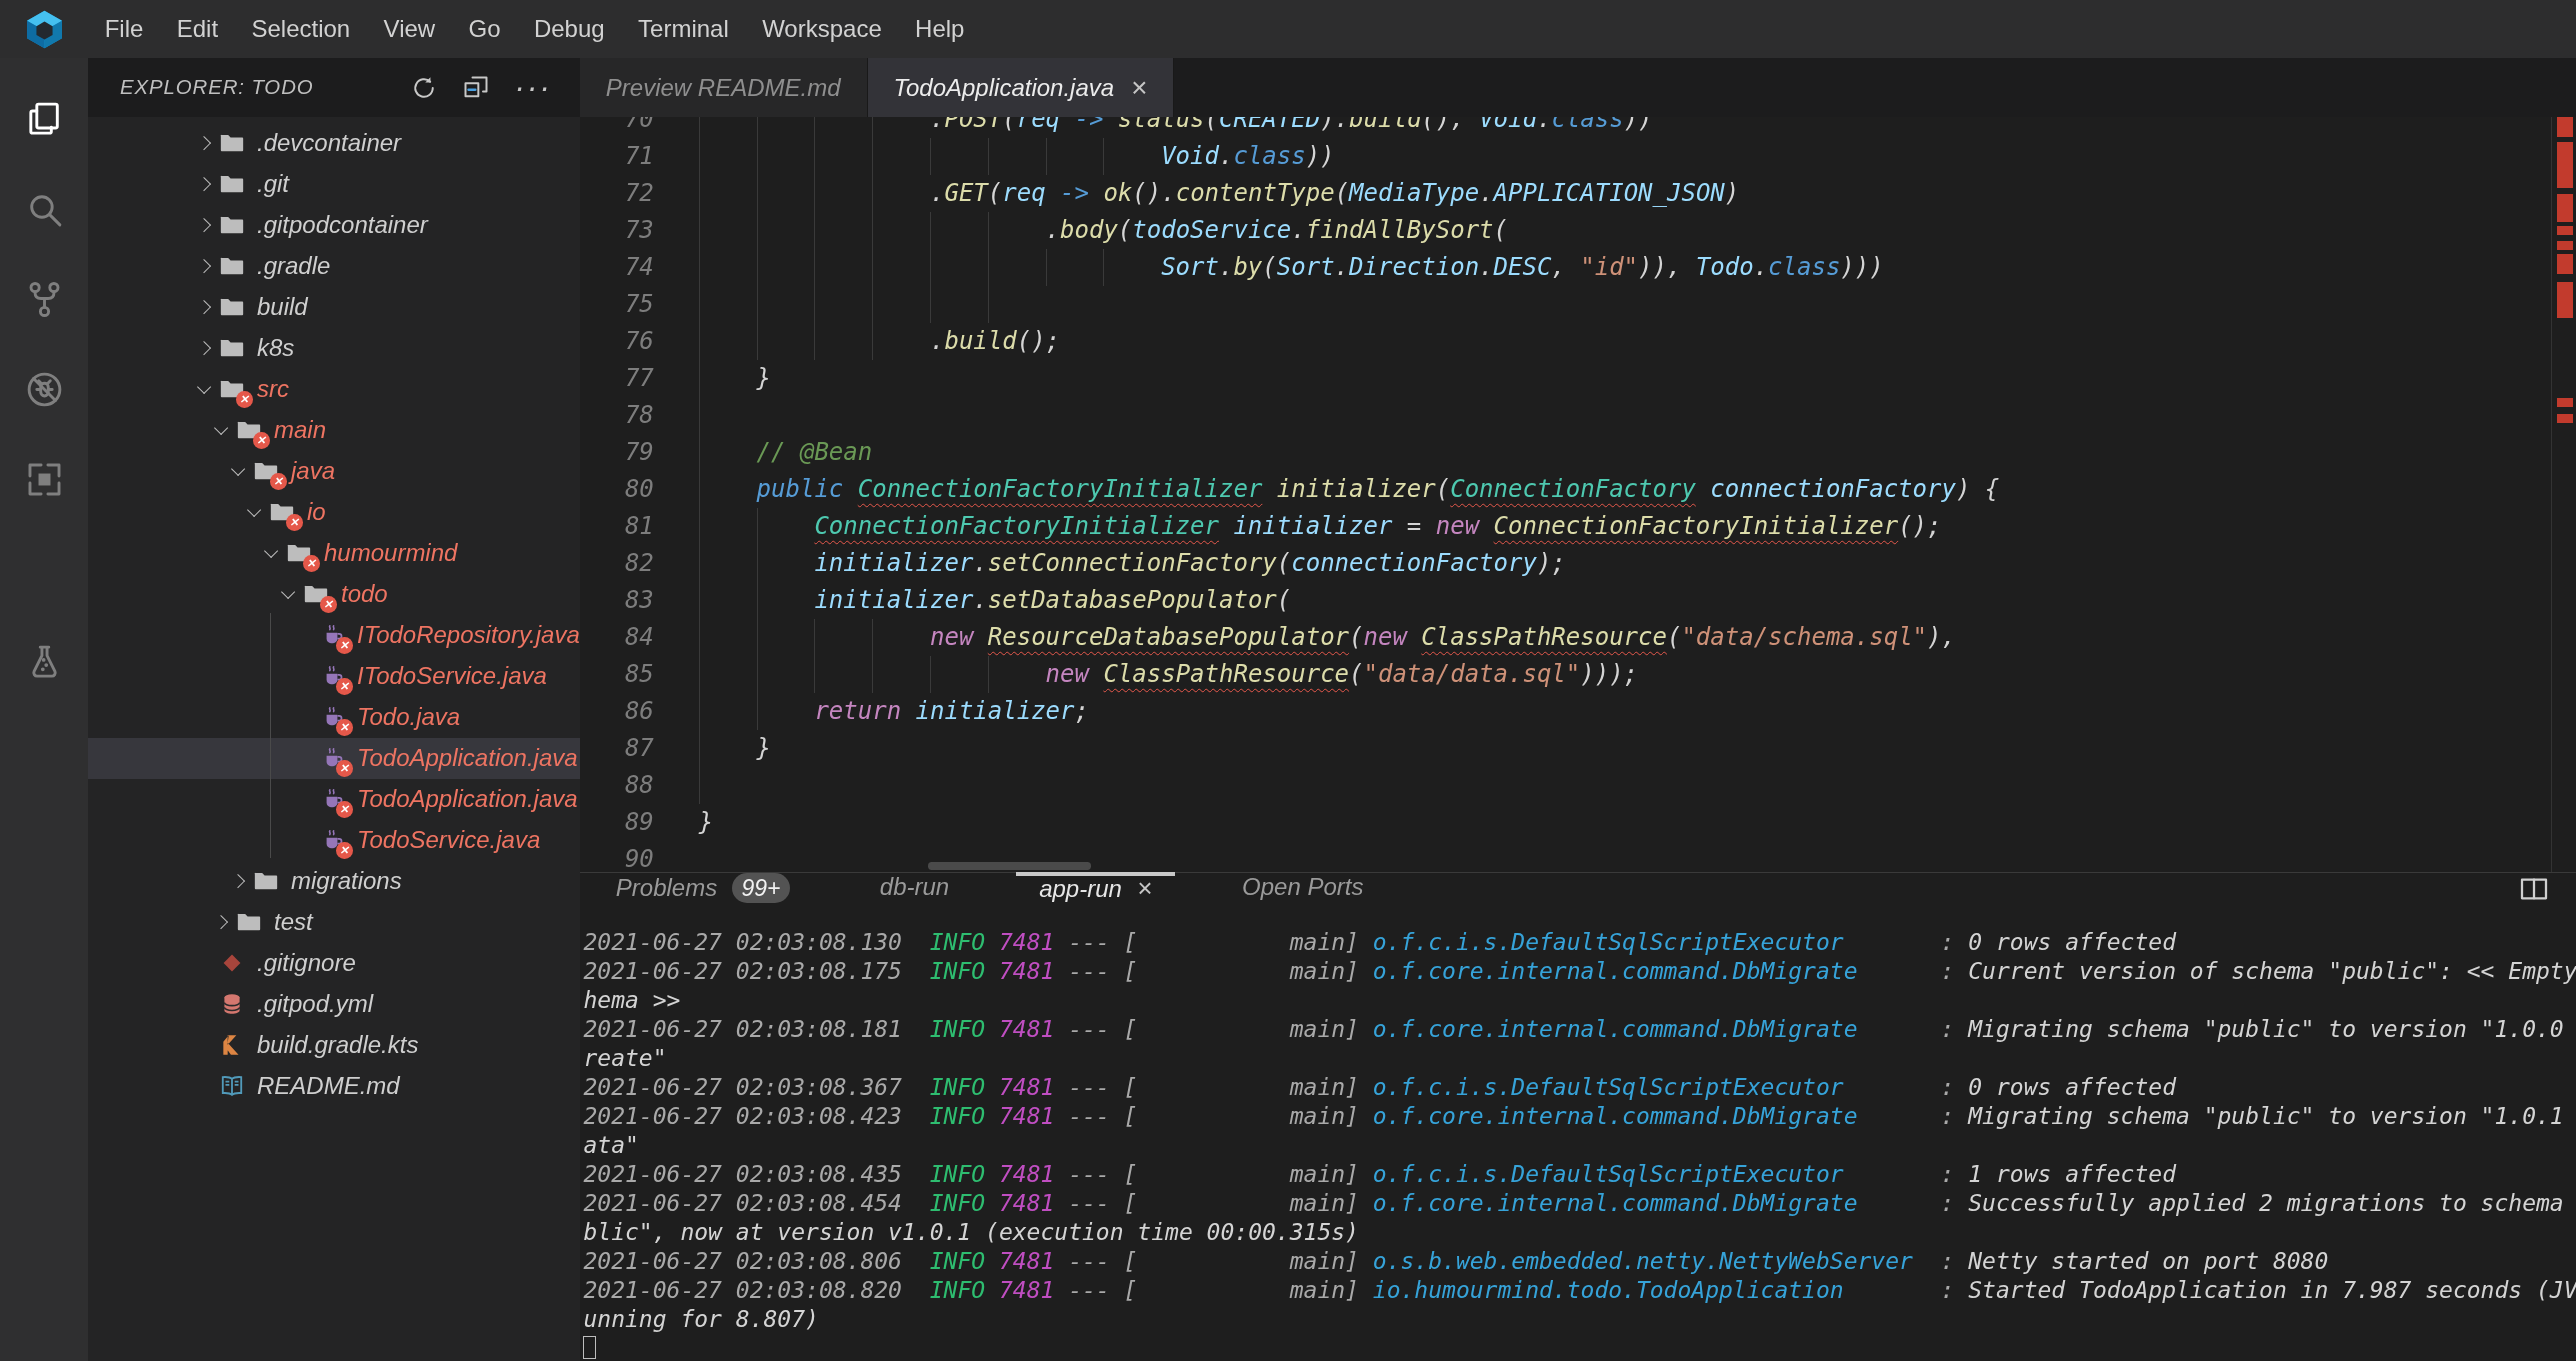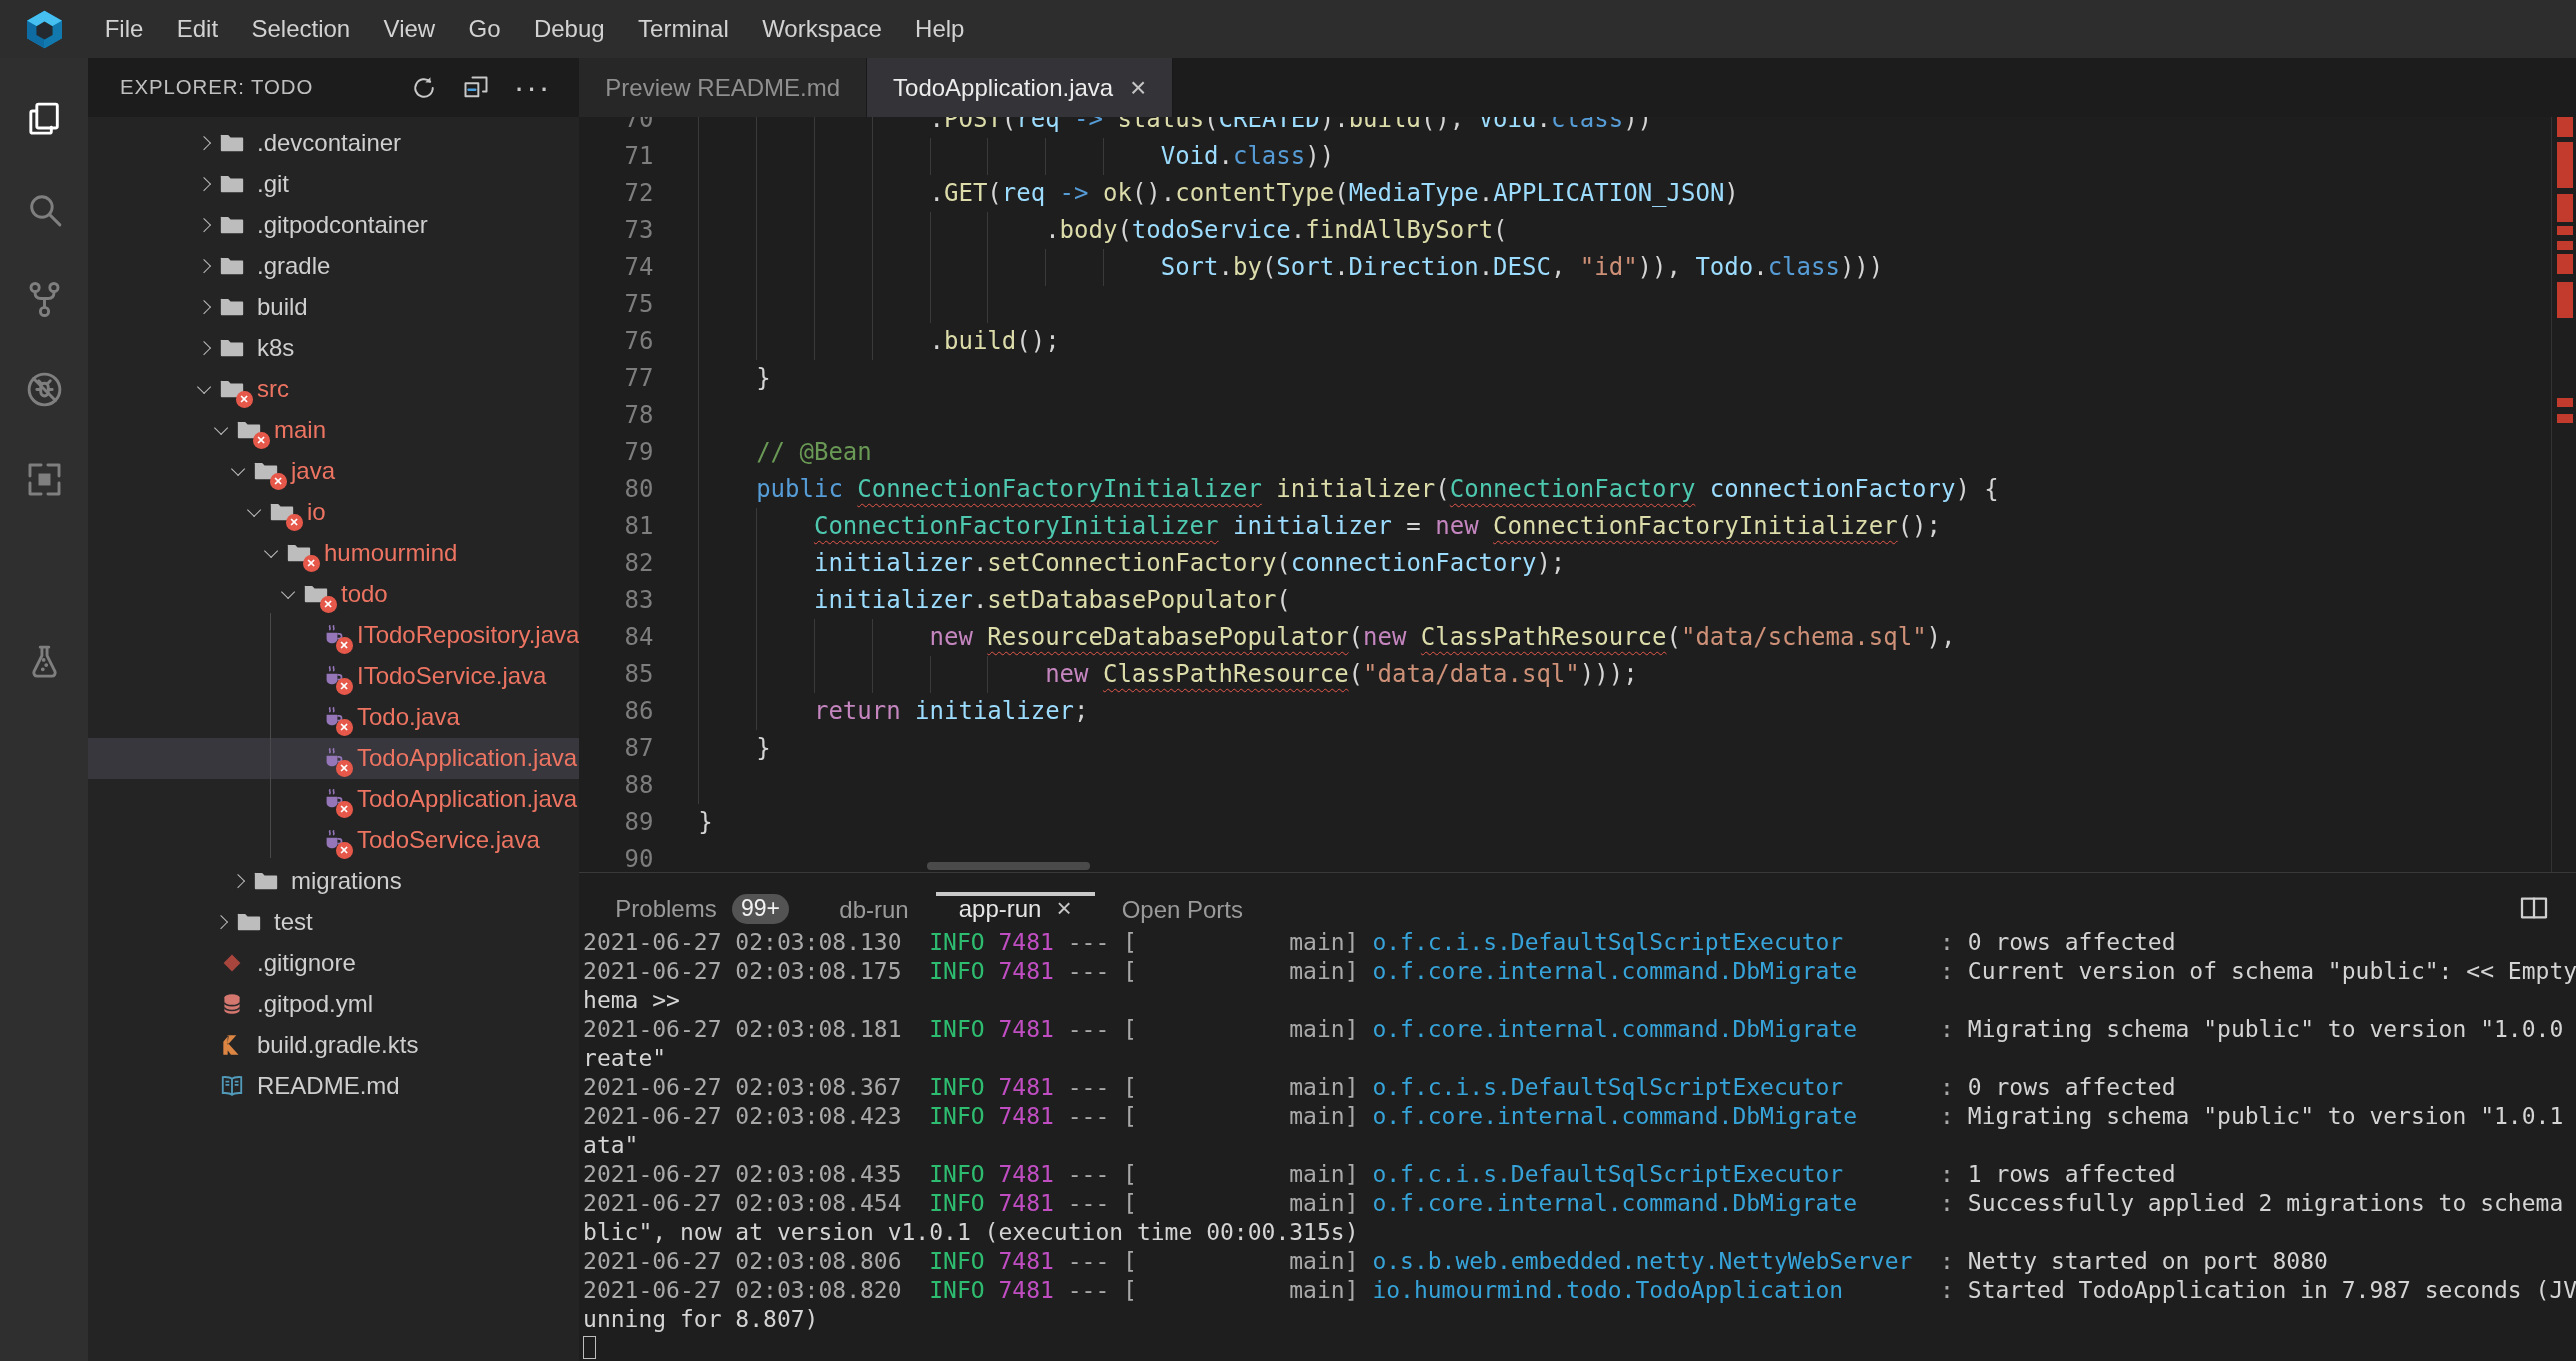--- a/index.html
+++ b/index.html
@@ -6,21 +6,21 @@
   *{box-sizing:border-box;}
   .app{width:2576px;height:1361px;display:flex;flex-direction:column;overflow:hidden;
        font-family:"Liberation Sans",sans-serif;background:#1e1e1e;color:#ccc;}
 
   
   .menubar{flex:0 0 58px;background:#2d2d2e;display:flex;align-items:center;}
   .logo{width:88px;height:58px;display:flex;align-items:center;justify-content:center;}
   .logo svg{width:43px;height:43px;}
   .menu-item{padding:0 16.7px;font-size:24px;color:#d2d2d2;line-height:58px;}
 
-  .body{flex:1;display:flex;min-height:0;}
+  .body{flex:1;display:flex;min-height:0;font-style:italic;}
 
   
   .activity{flex:0 0 88px;background:#2f2f30;display:flex;flex-direction:column;align-items:center;padding-top:16.7px;}
   .act-btn{height:90px;width:88px;display:flex;align-items:center;justify-content:center;color:#7f7f7f;}
   .act-btn.active{color:#fff;}
   .act-btn svg{width:41px;height:41px;}
   .act-btn.gap{margin-top:93px;}
 
   
   .sidebar{flex:0 0 427px;background:#242425;display:flex;flex-direction:column;min-height:0;}
@@ -60,21 +60,21 @@
   .tk-kw{color:#569cd6}.tk-ctrl{color:#c586c0}.tk-type{color:#4ec9b0}.tk-fn{color:#dcdcaa}
   .tk-var{color:#9cdcfe}.tk-str{color:#ce9178}.tk-com{color:#6a9955}.tk-pun{color:#d4d4d4}
   .tk-u{text-decoration-line:underline;text-decoration-style:wavy;text-decoration-color:#e4584b;
         text-decoration-thickness:1.4px;text-underline-offset:5.6px;}
   .ruler{position:absolute;top:0;right:0;width:25px;height:100%;border-left:0.9px solid #333;}
   .rmark{position:absolute;right:2.8px;width:16.7px;}
   .hscroll{position:absolute;bottom:1.9px;height:8.4px;background:#4a4a4a;border-radius:3.7px;}
 
   
   .panel{flex:0 0 489px;display:flex;flex-direction:column;border-top:0.9px solid #3a3a3a;background:#1e1e1e;min-height:0;}
-  .ptabs{flex:0 0 51px;display:flex;align-items:flex-end;padding-left:11px;position:relative;}
+  .ptabs{flex:0 0 51px;display:flex;align-items:flex-start;padding-left:11px;position:relative;gap:40px;}
   .ptab{padding:0 25px;font-size:24px;color:#9a9a9a;display:flex;align-items:center;gap:15px;position:relative;}
   .ptab.active{color:#e6e6e6;}
   .ptab.active::before{content:"";position:absolute;top:-0.9px;left:1.9px;right:1.9px;height:3.7px;background:#c9c9c9;}
   .pbadge{background:#535353;color:#f2f2f2;font-size:23px;border-radius:16.7px;padding:3.7px 9.3px;line-height:1;}
   .ptab .close{font-size:26px;color:#c5c5c5;}
   .split{margin-left:auto;margin-right:26px;display:flex;align-items:center;color:#d0d0d0;}
   .split svg{width:32px;height:32px;}
   .term{flex:1;padding:3.7px 0 0 3.7px;font-family:"DejaVu Sans Mono",monospace;font-size:23px;line-height:29px;
         white-space:pre;overflow:hidden;color:#d4d4d4;}
   .tline{height:29px;}

